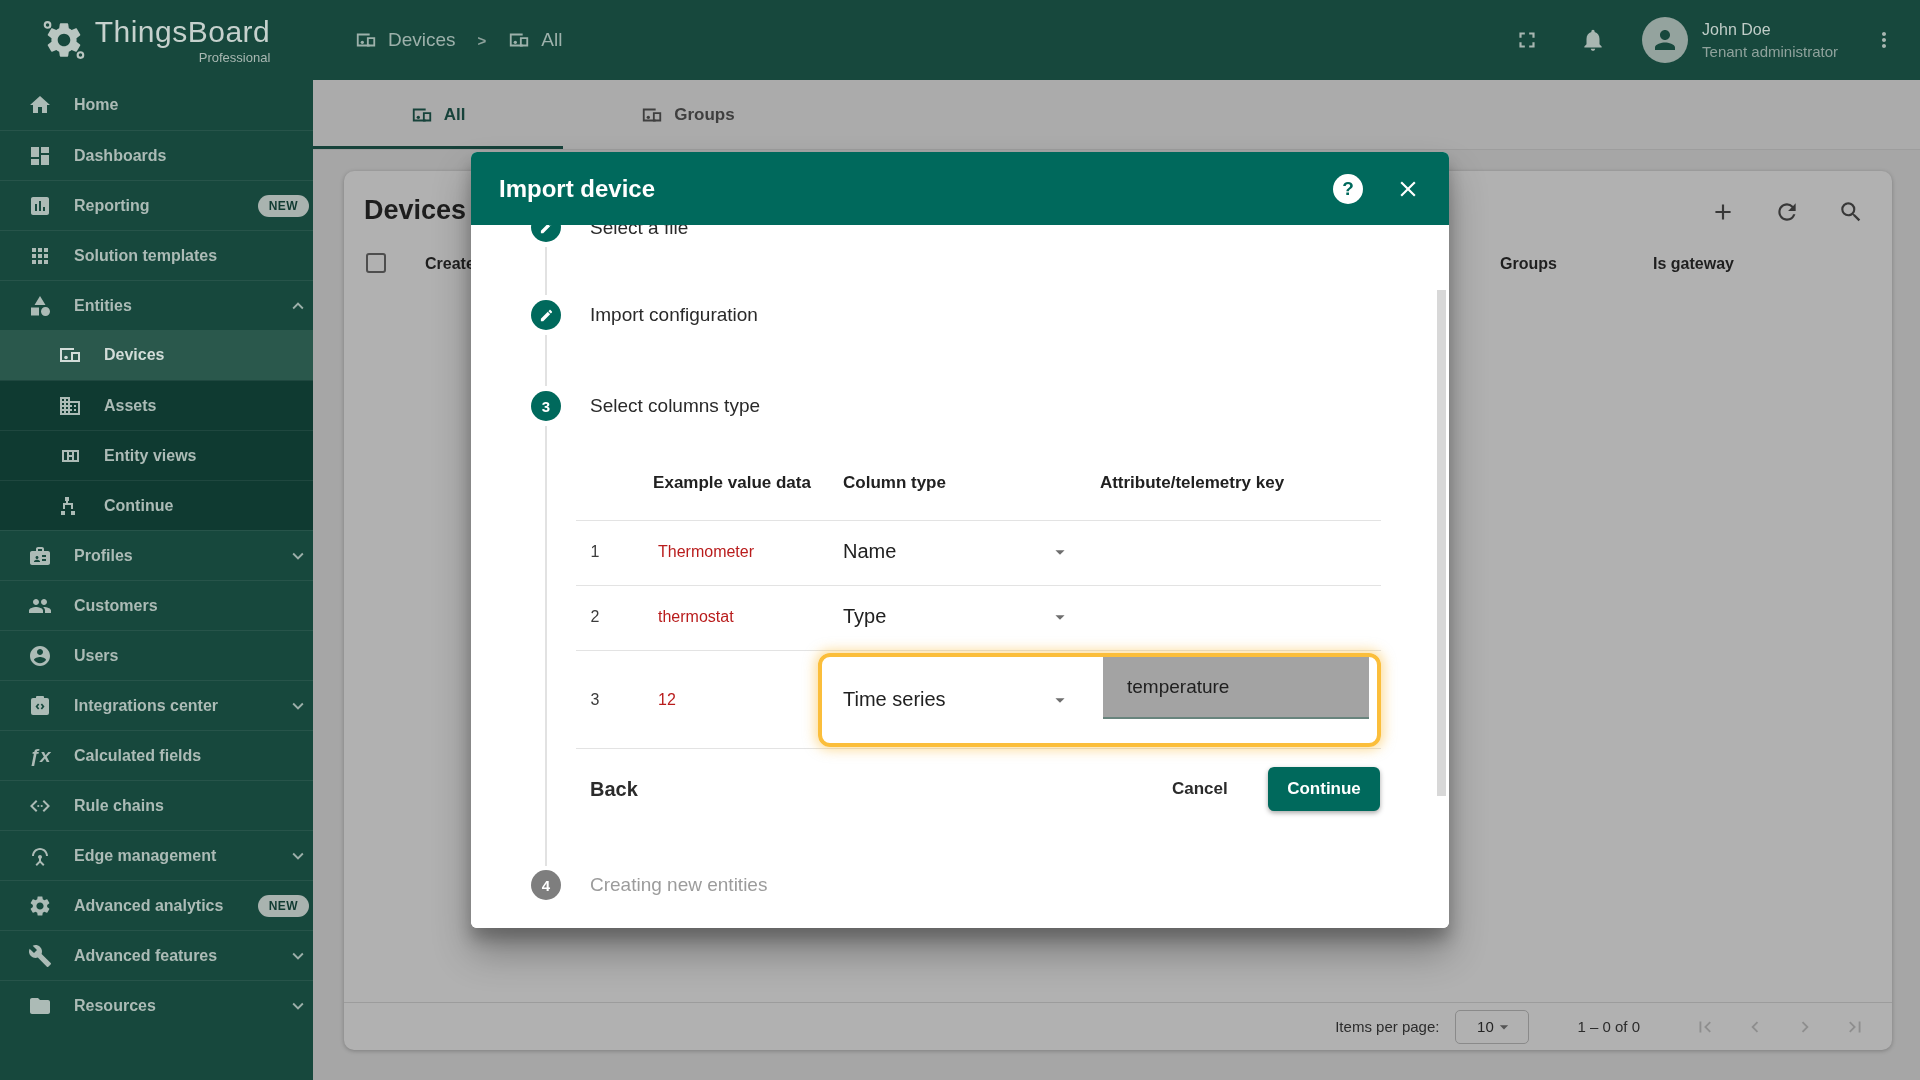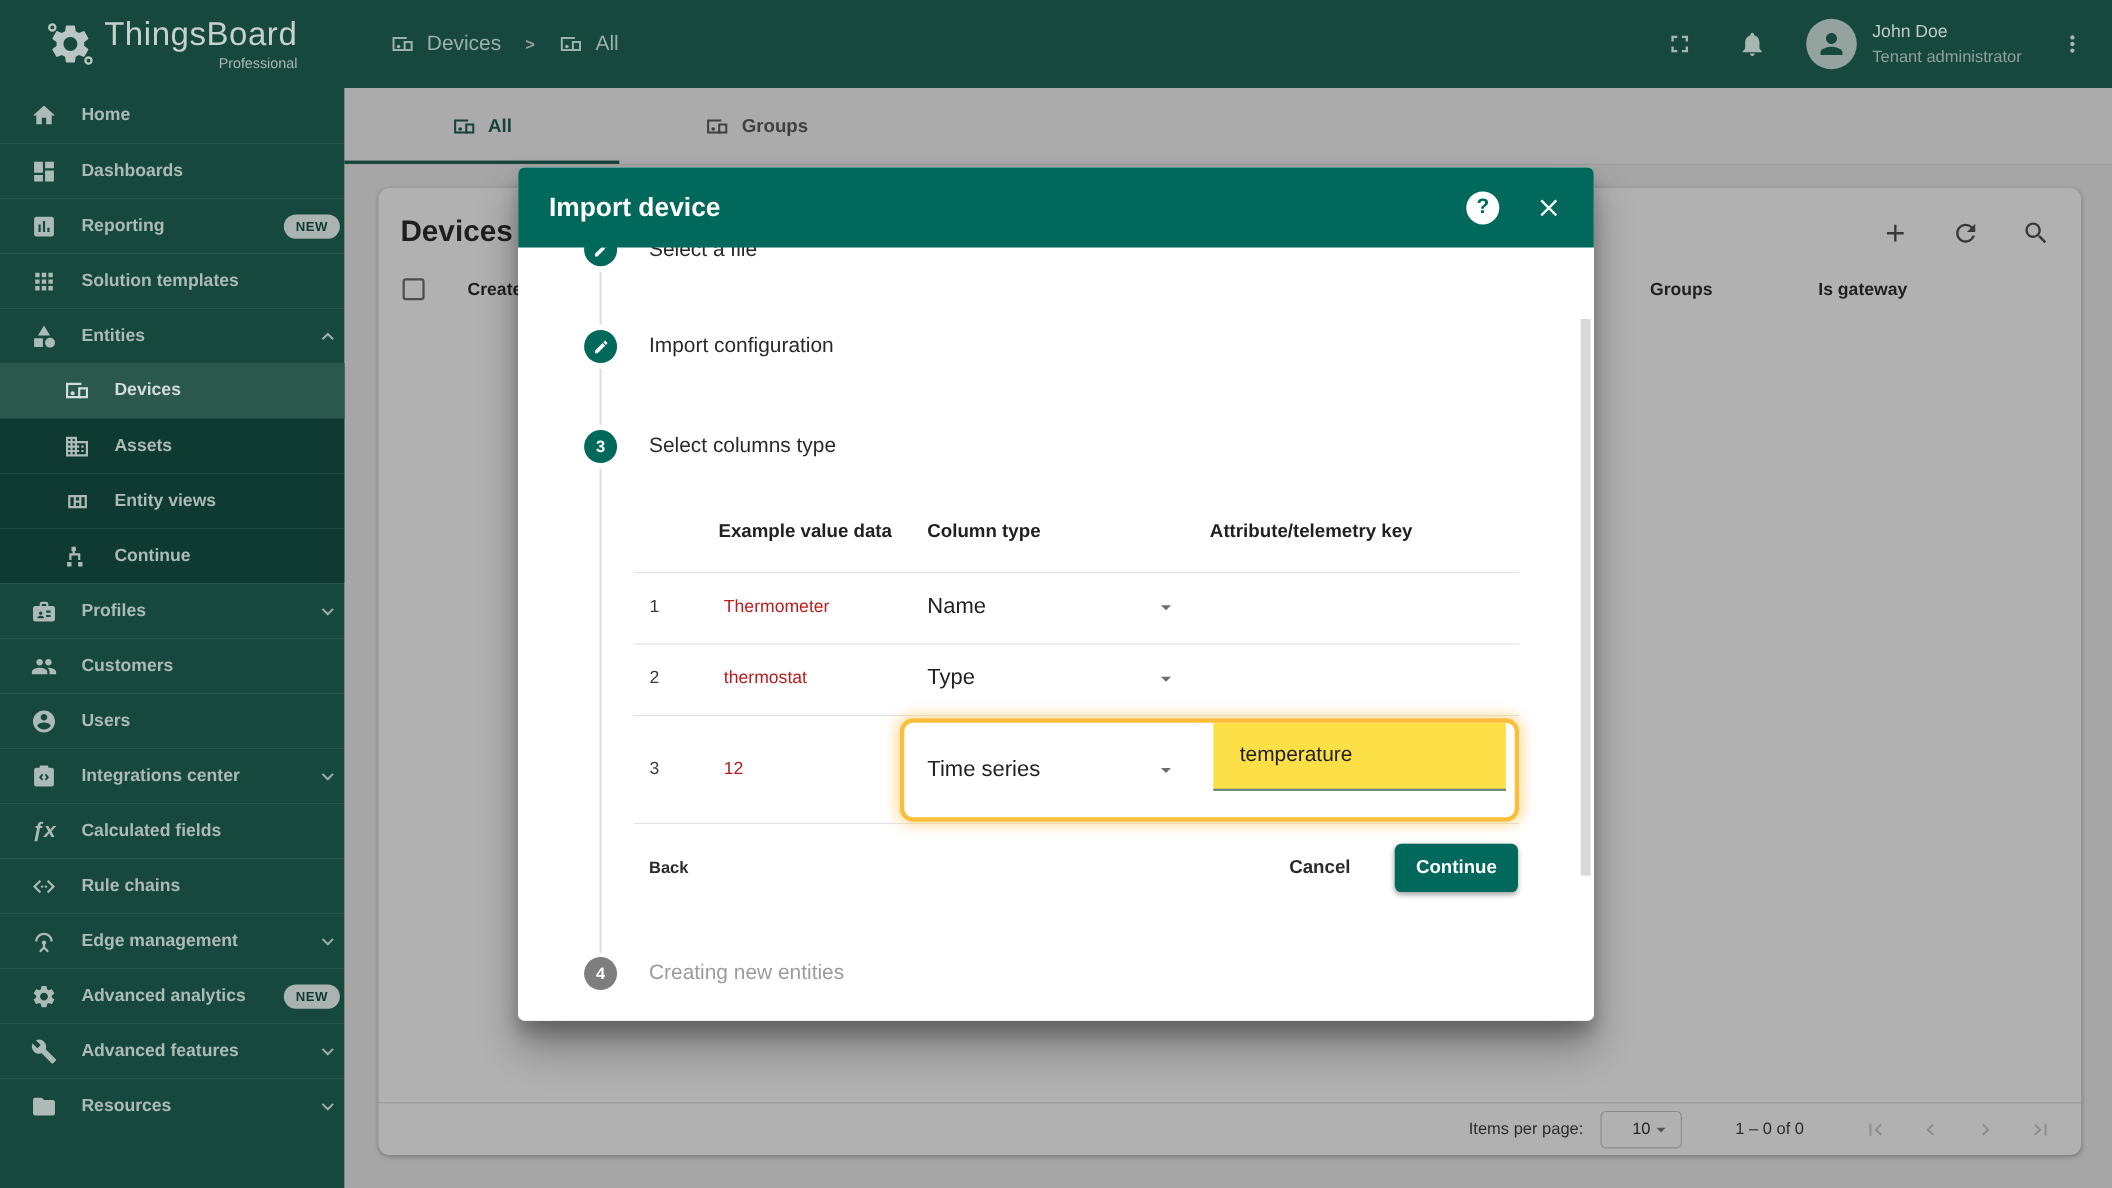--- a/index.html
+++ b/index.html
@@ -63,21 +63,21 @@
     background:#B1B1B1; border-radius:10px; box-shadow:0 1px 4px rgba(0,0,0,.25); z-index:1; }
   .card-title { position:absolute; left:20px; top:24px; font-size:27px; font-weight:bold; color:#1E1E1E; }
   .card-actions { position:absolute; right:28px; top:28px; display:flex; gap:38px; color:#383838; }
   .thead-cb { position:absolute; left:22px; top:82px; width:20px; height:20px;
     border:2px solid #4E4E4E; border-radius:3px; }
   .th { position:absolute; top:84px; font-size:16px; font-weight:bold; color:#1F1F1F; white-space:nowrap; }
   .th-created { left:81px; } .th-groups { left:1156px; } .th-isgateway { left:1309px; }
   .pagination { position:absolute; left:0; bottom:0; width:100%; height:48px;
     border-top:1px solid #9C9C9C; display:flex; align-items:center; justify-content:flex-end;
     padding-right:20px; color:#2C2C2C; font-size:15px; }
-  .psel { display:flex; align-items:center; justify-content:flex-end; width:74px; height:34px;
+  .psel { display:flex; align-items:center; justify-content:center; width:74px; height:34px;
     border:1px solid #8A8A8A; border-radius:5px; margin-left:16px; padding:0 8px 0 14px; color:#242424; }
   .psel svg { fill:#555; }
   .prange { margin-left:48px; white-space:nowrap; }
   .pnav { display:flex; gap:28px; margin-left:54px; margin-right:6px; }
   .pnav span { color:#8E8E8E; cursor:default; }
   .pnav svg { fill:currentColor; }
 
   
   .modal { position:absolute; left:471px; top:152px; width:978px; height:776px;
     background:#FFF; border-radius:6px; overflow:hidden; z-index:10;
@@ -107,26 +107,26 @@
   .ridx { position:absolute; font-size:16px; color:#3C3C3C; transform:translateX(-50%); }
   .rexample { position:absolute; left:187px; font-size:16px; color:#b91c1c; }
   .rselect { position:absolute; left:372px; font-size:20px; color:#212121; cursor:pointer; }
   .rcaret { position:absolute; left:578px; color:#6E6E6E; cursor:pointer; }
   .rcaret svg { fill:currentColor; }
 
   .hlbox { position:absolute; left:347px; top:428px; width:563px; height:94px;
     border:4px solid #FBBE3B; border-radius:12px; background:transparent;
     box-shadow:0 0 12px 3px rgba(251,190,59,.5); z-index:2; pointer-events:none; }
   .keyinput { position:absolute; left:632px; top:432px; width:266px; height:62px;
-    background:#fde047; border:none; border-bottom:2px solid #68847D;
+    background:#a3a3a3; border:none; border-bottom:2px solid #68847D;
     font-size:19px; color:#1F1F1F; padding-left:24px;
     font-family:"Liberation Sans", sans-serif; outline:none; z-index:1; }
 
   .btn-back { position:absolute; left:106px; top:544px; height:40px; padding:0 13px;
-    background:none; border:none; font-size:15px; font-weight:bold; color:#2B2B2B;
+    background:none; border:none; font-size:20px; font-weight:bold; color:#2B2B2B;
     font-family:inherit; cursor:pointer; }
   .btn-cancel { position:absolute; left:688px; top:544px; height:40px; padding:0 13px;
     background:none; border:none; font-size:17px; font-weight:bold; color:#2B2B2B;
     font-family:inherit; cursor:pointer; }
   .btn-continue { position:absolute; left:797px; top:542px; width:112px; height:44px;
     background:#00695C; border:none; border-radius:6px; color:#FFF; font-size:17px;
     font-weight:bold; font-family:inherit; cursor:pointer; box-shadow:0 2px 5px rgba(0,0,0,.35); }
 
   .mscroll { position:absolute; right:3px; top:65px; width:9px; height:506px; background:#D8D8D8; }
 </style>

